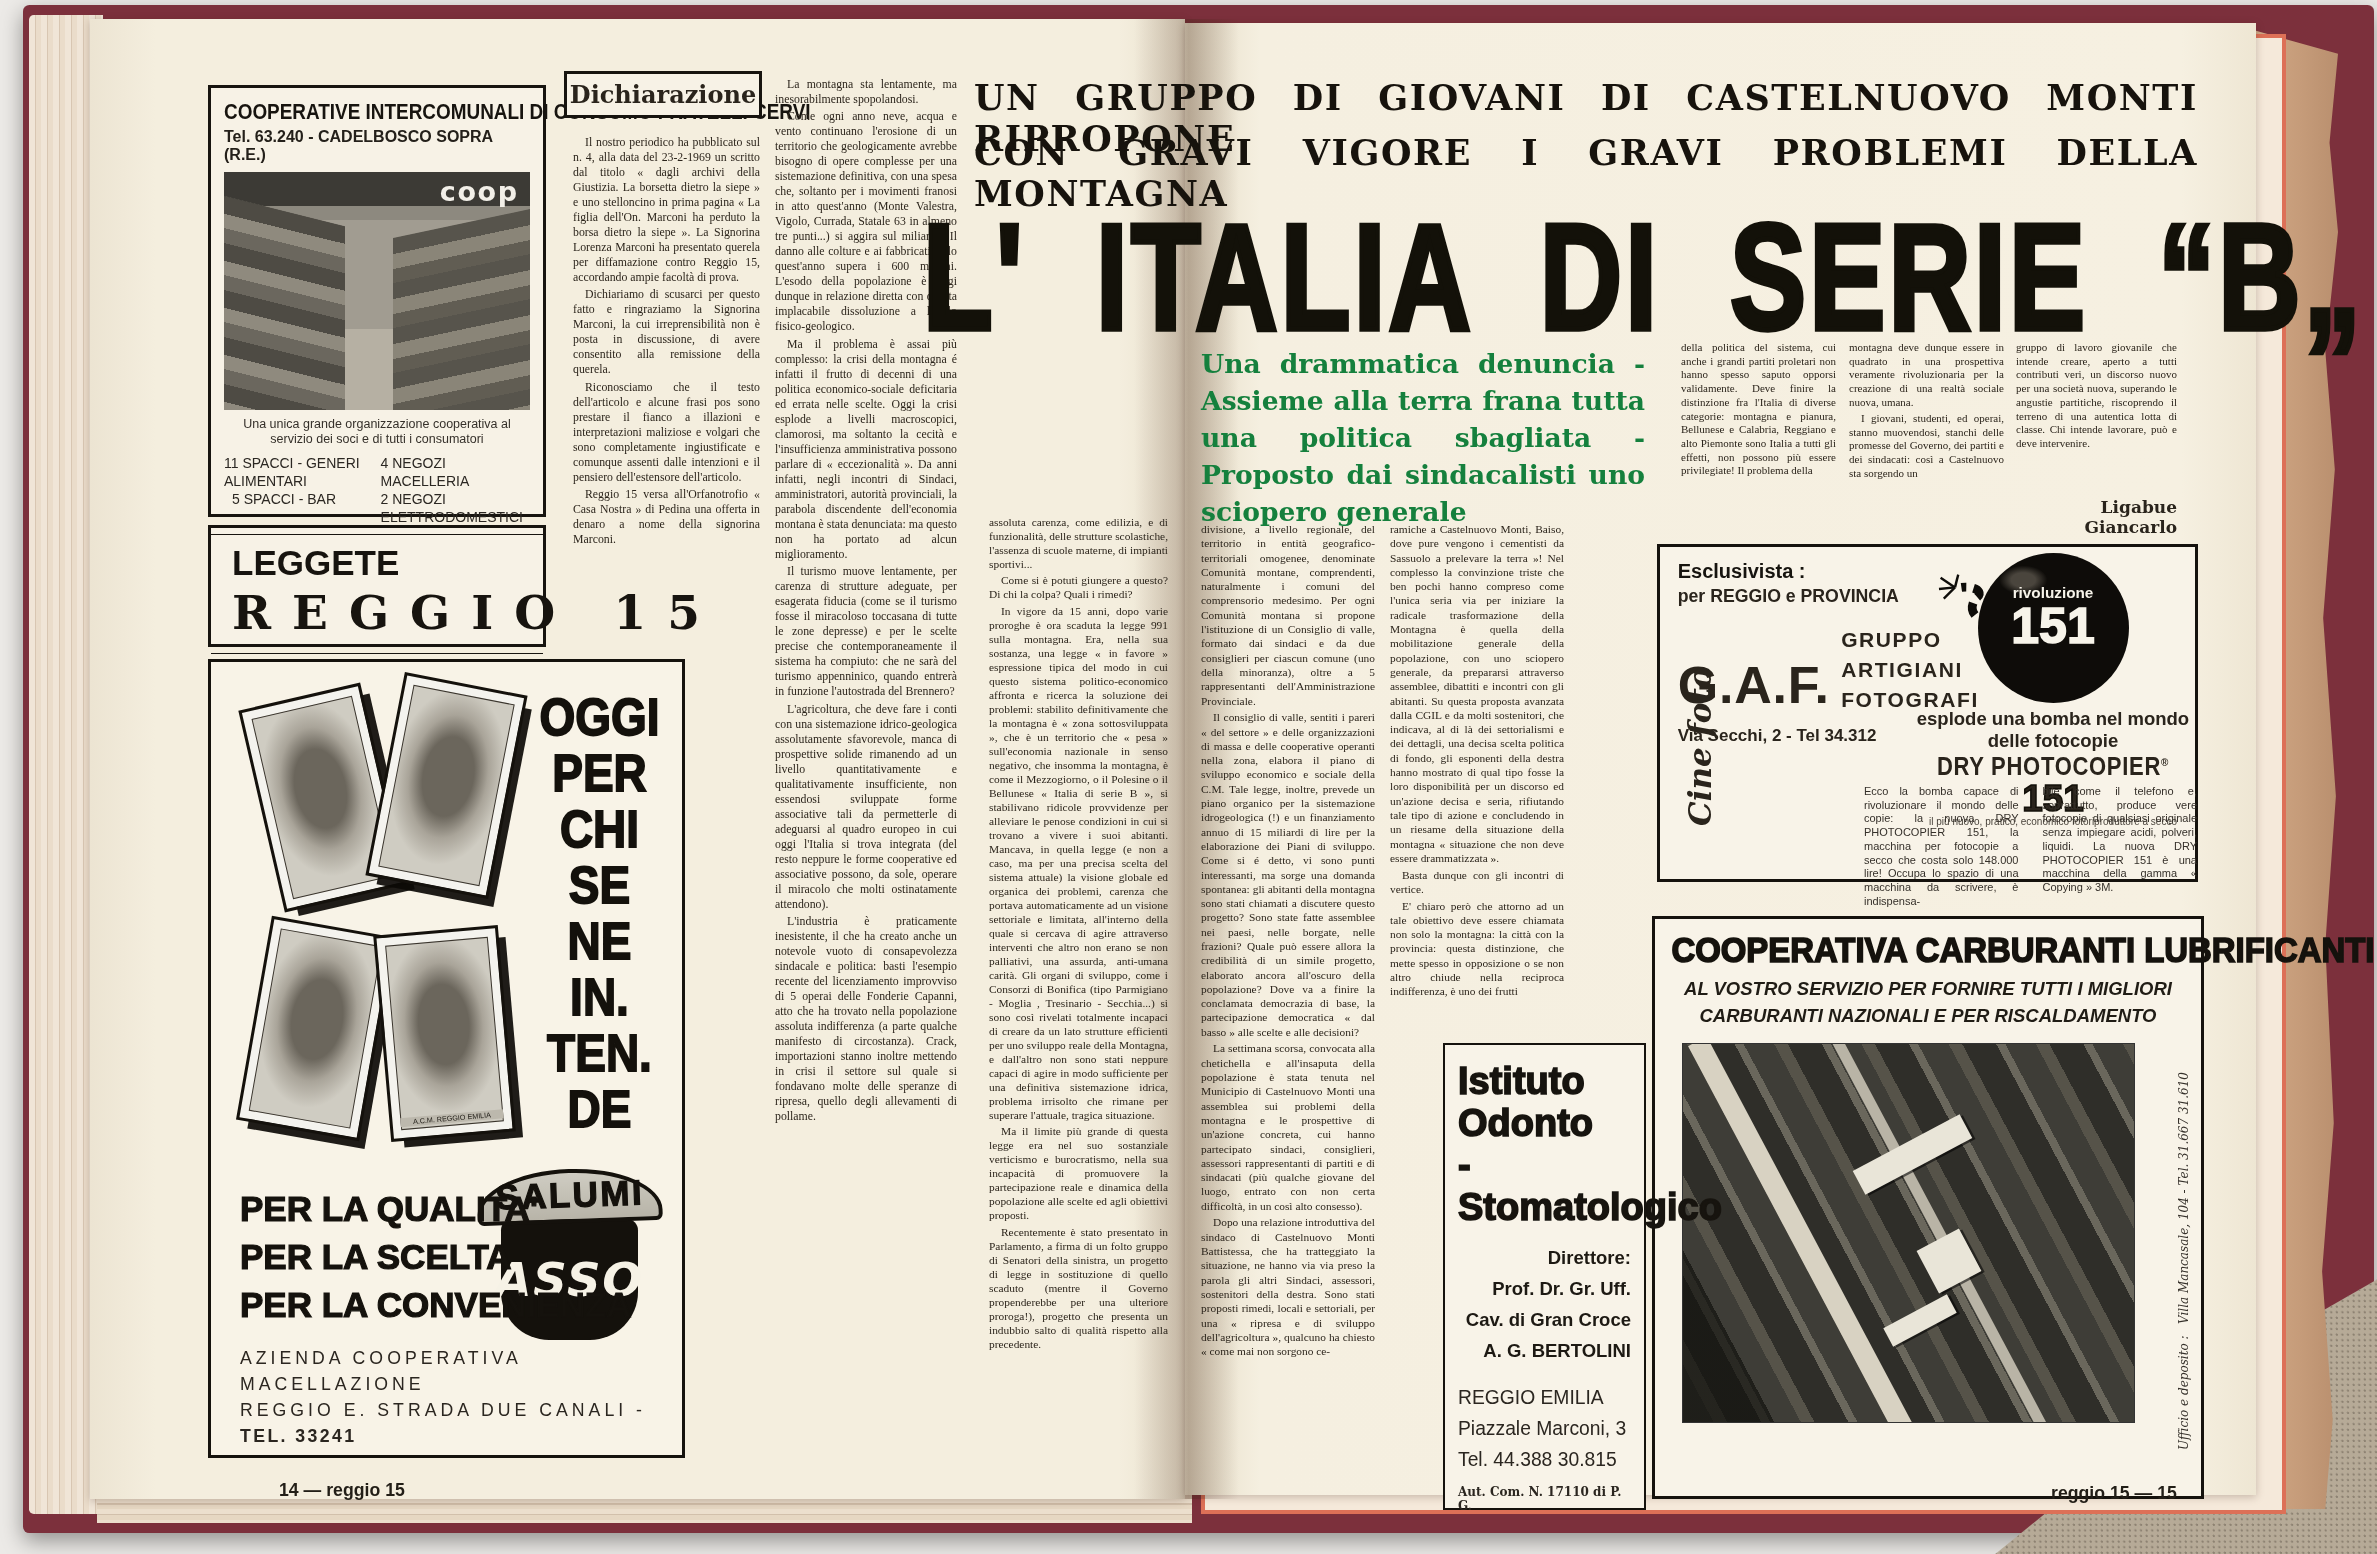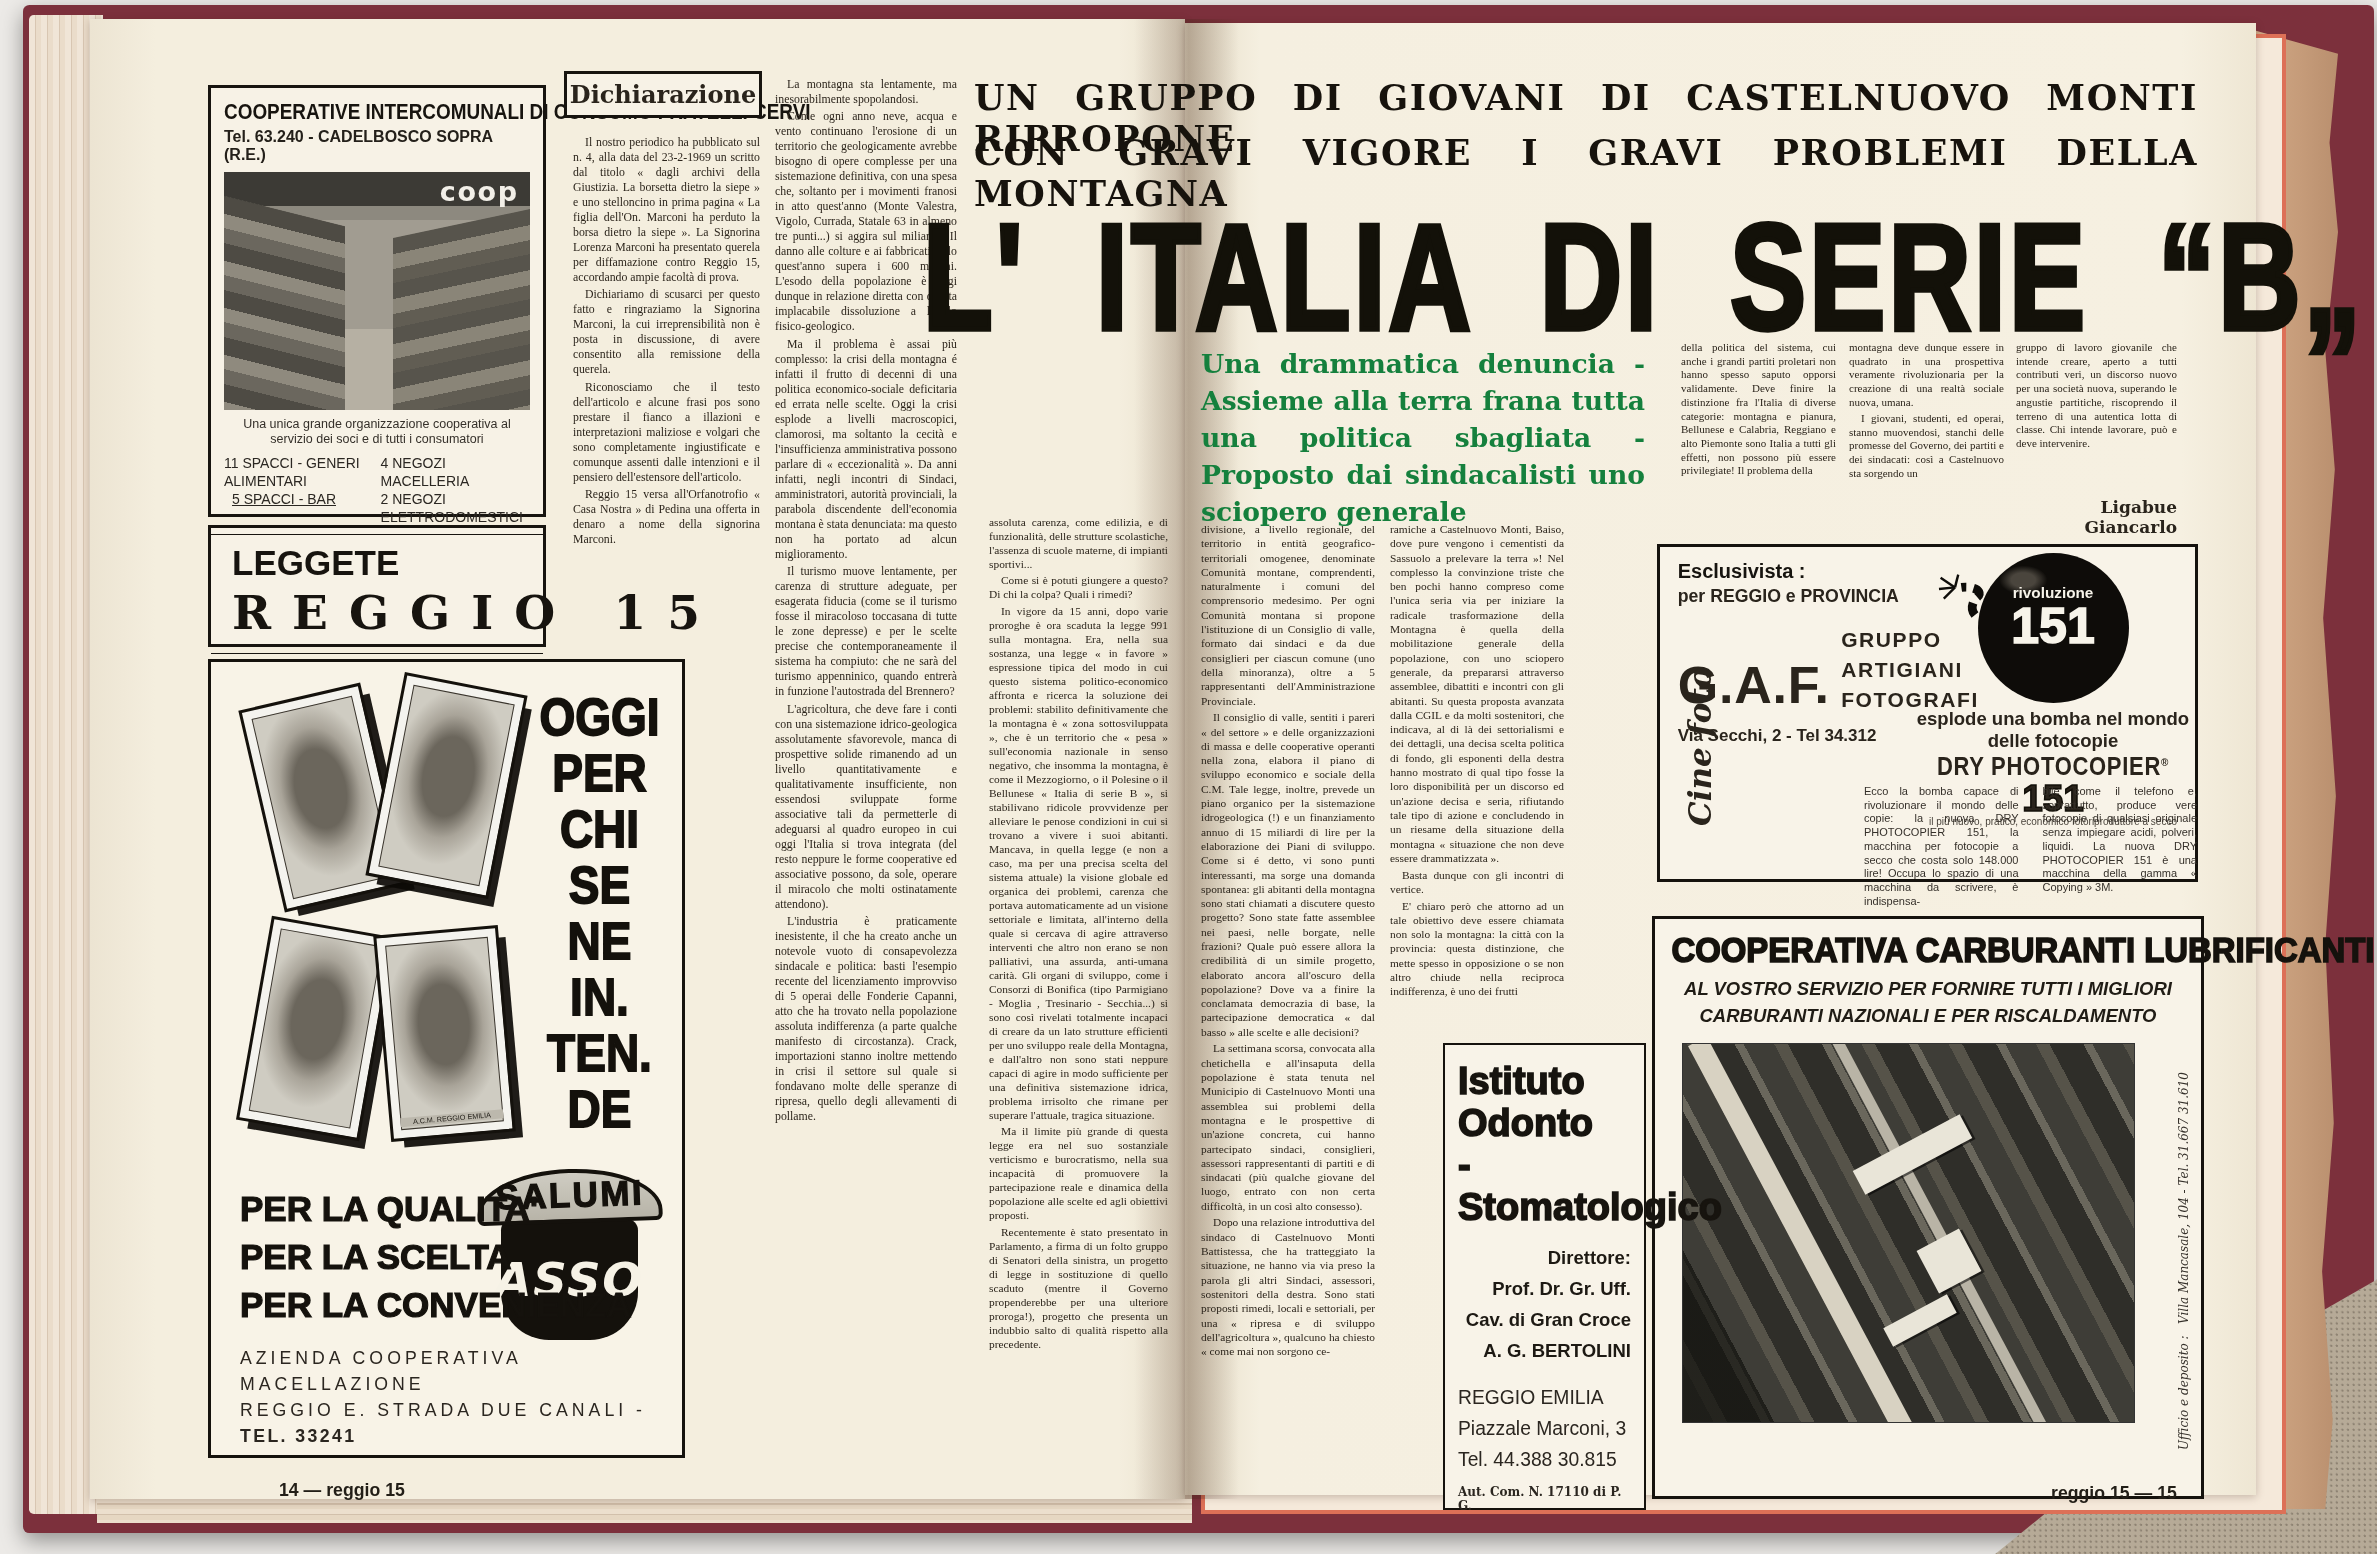--- a/index.html
+++ b/index.html
@@ -153,21 +153,21 @@
     <div class="coop-photo" style="margin-top:8px;">
       <div class="coop-ceil"></div>
       <div class="shelfL"></div>
       <div class="shelfR"></div>
       <div class="coop-logo">coop</div>
     </div>
     <div class="coop-caption">Una unica grande organizzazione cooperativa al servizio dei soci e di tutti i consumatori</div>
     <div class="coop-stats">
       <div>
         <div>11 SPACCI - GENERI ALIMENTARI</div>
-        <div style="padding-left:8px;text-decoration:underline;">5 SPACCI - BAR</div>
+        <div style="padding-left:8px;">5 SPACCI - BAR</div>
       </div>
       <div style="text-align:left;">
         <div>4 NEGOZI MACELLERIA</div>
         <div>2 NEGOZI ELETTRODOMESTICI</div>
       </div>
     </div>
   </div>
 
   <div class="abs rule-box" style="left:564px;top:71px;width:198px;height:47px;display:flex;align-items:center;justify-content:center;">
     <span style="font-weight:bold;font-size:24px;">Dichiarazione</span>

